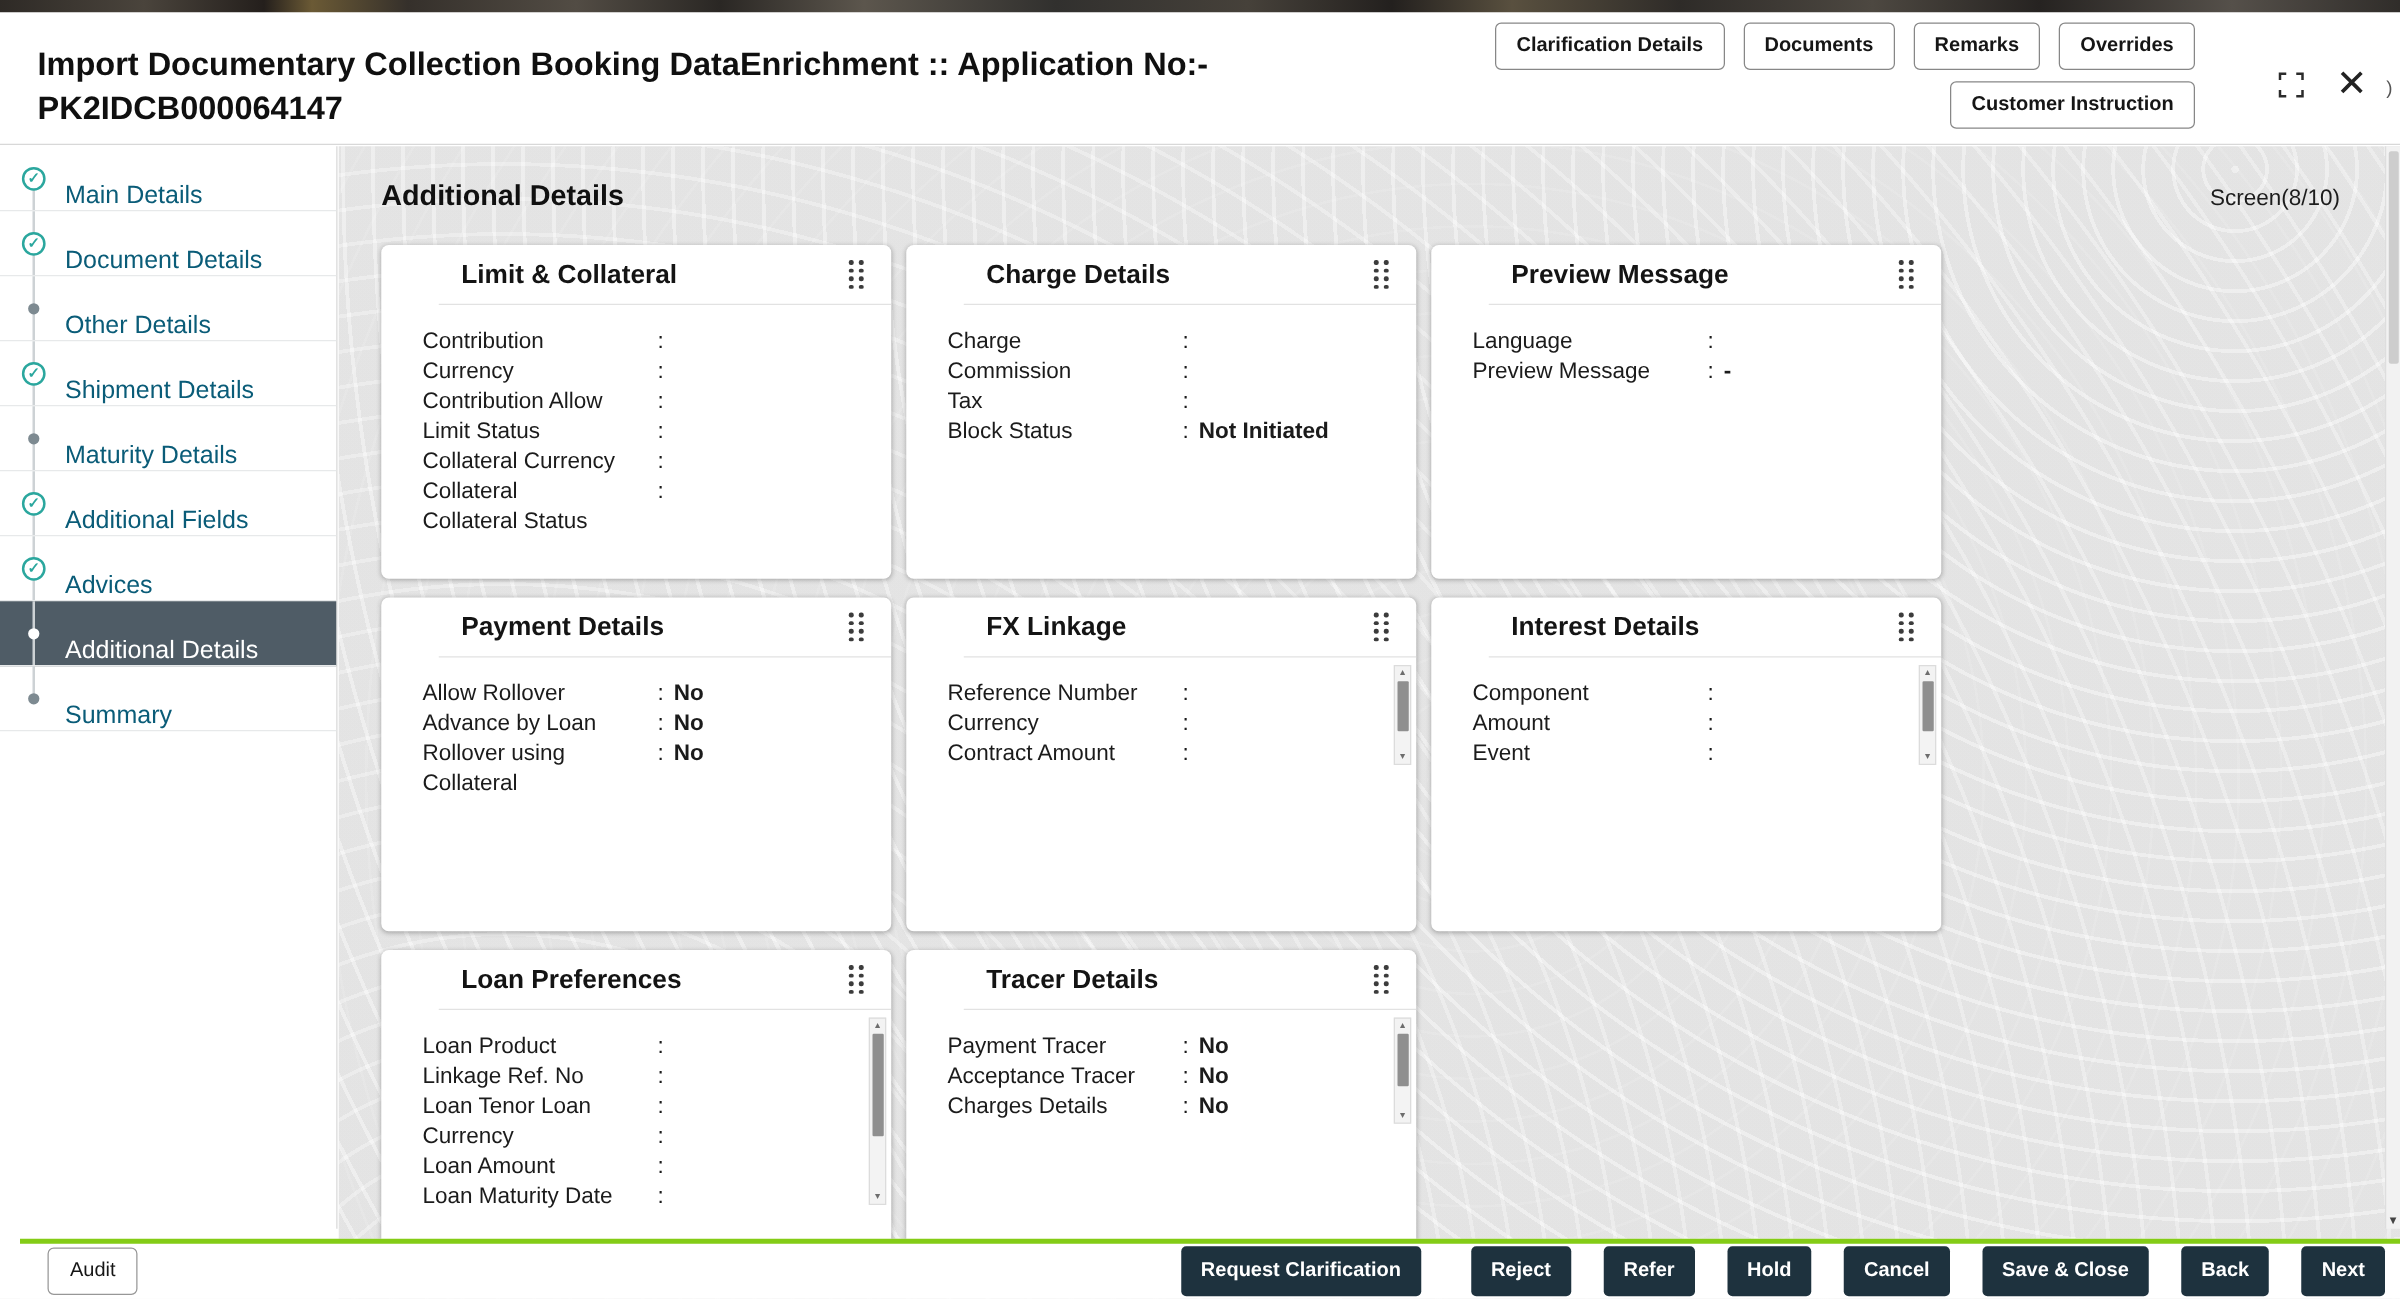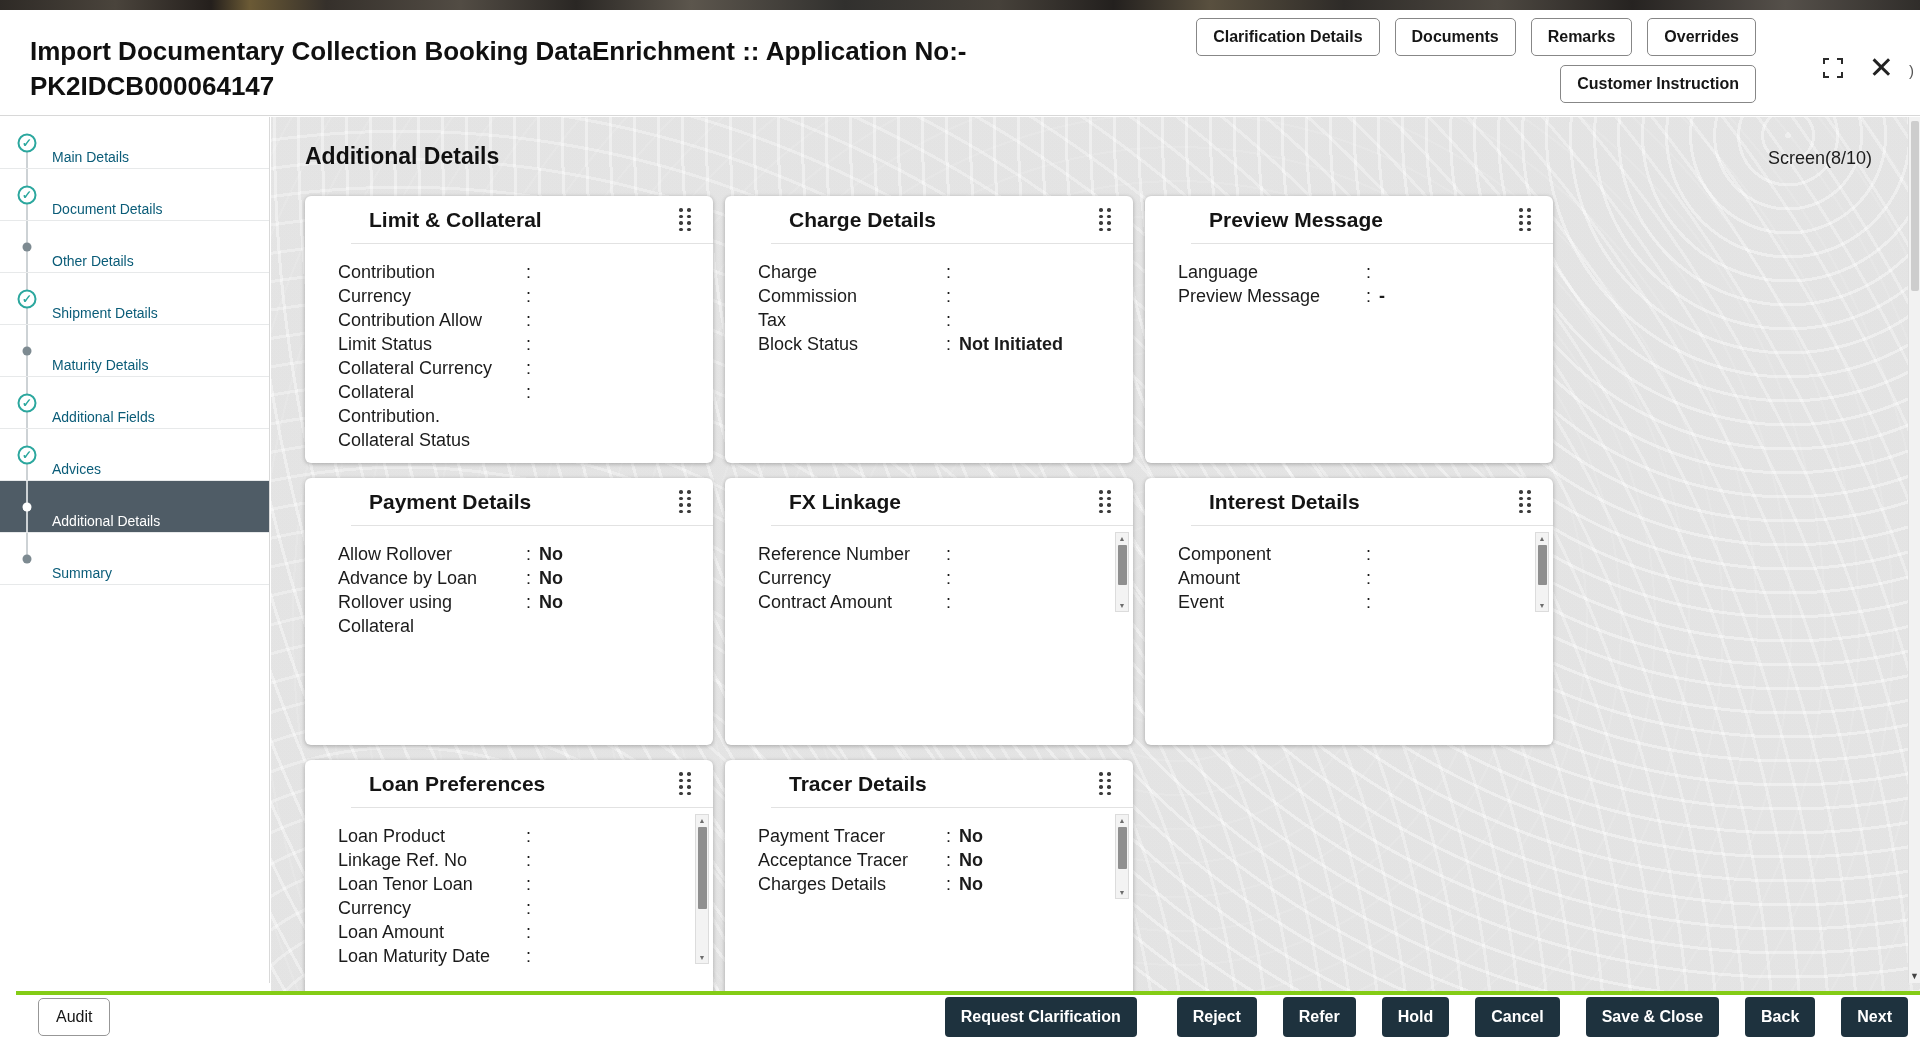--- a/index.html
+++ b/index.html
@@ -40,21 +40,21 @@
   .rail{ position:relative; width:52px; flex:none; align-self:stretch; }
   .seg{ position:absolute; left:26px; width:2px; background:#cdd2d5; }
   .seg.top{ top:0; height:50%; }
   .seg.bot{ top:50%; height:50%; }
   .marker{ position:absolute; left:27px; top:50%; transform:translate(-50%,-50%); z-index:1; }
   .marker.done{ width:19px; height:19px; border:2px solid var(--accent-teal,#2ba79e); border-radius:50%;
                 background:#fff; color:var(--accent-teal,#2ba79e); font-size:12px; font-weight:bold;
                 display:flex; align-items:center; justify-content:center; }
   .marker.pending{ width:9px; height:9px; border-radius:50%; background:#7d8a91; }
   .marker.active{ width:9px; height:9px; border-radius:50%; background:#fff; }
-  .side-label{ color:var(--sidebar-link,#0a5c78); font-size:14px;margin-top:28px; }
+  .side-label{ color:var(--sidebar-link,#0a5c78); font-size:20px;margin-top:28px; }
   .side-item.active .side-label{ color:#fff; }
 
   
   .content{ position:absolute; left:271px; top:117px; right:0; bottom:0; overflow:hidden;
     background-color:var(--content-bg,#ebebeb);
     background-image:
       repeating-radial-gradient(circle at 92% 2%, rgba(255,255,255,.30) 0 3px, rgba(0,0,0,.016) 3px 24px),
       repeating-radial-gradient(circle at 8% 108%, rgba(255,255,255,.26) 0 3px, rgba(0,0,0,.014) 3px 28px),
       repeating-radial-gradient(circle at 55% 55%, rgba(255,255,255,.16) 0 2px, rgba(0,0,0,0) 2px 34px);
   }
@@ -253,23 +253,20 @@
             </div>
             <div class="crow">
               <span class="lbl">Collateral Currency</span>
               <span class="colon">:</span>
             </div>
             <div class="crow">
               <span class="lbl">Collateral</span>
               <span class="colon">:</span>
             </div>
             <div class="crow">
-              <span class="lbl">Contribution.</span>
-            </div>
-            <div class="crow">
               <span class="lbl">Collateral Status</span>
             </div>
           </div>
         </section>
         <section class="card card-charge-details">
           <div class="card-head">
             <span class="card-title">Charge Details</span>
             <span class="kebab">
               <i></i>
               <i></i>

